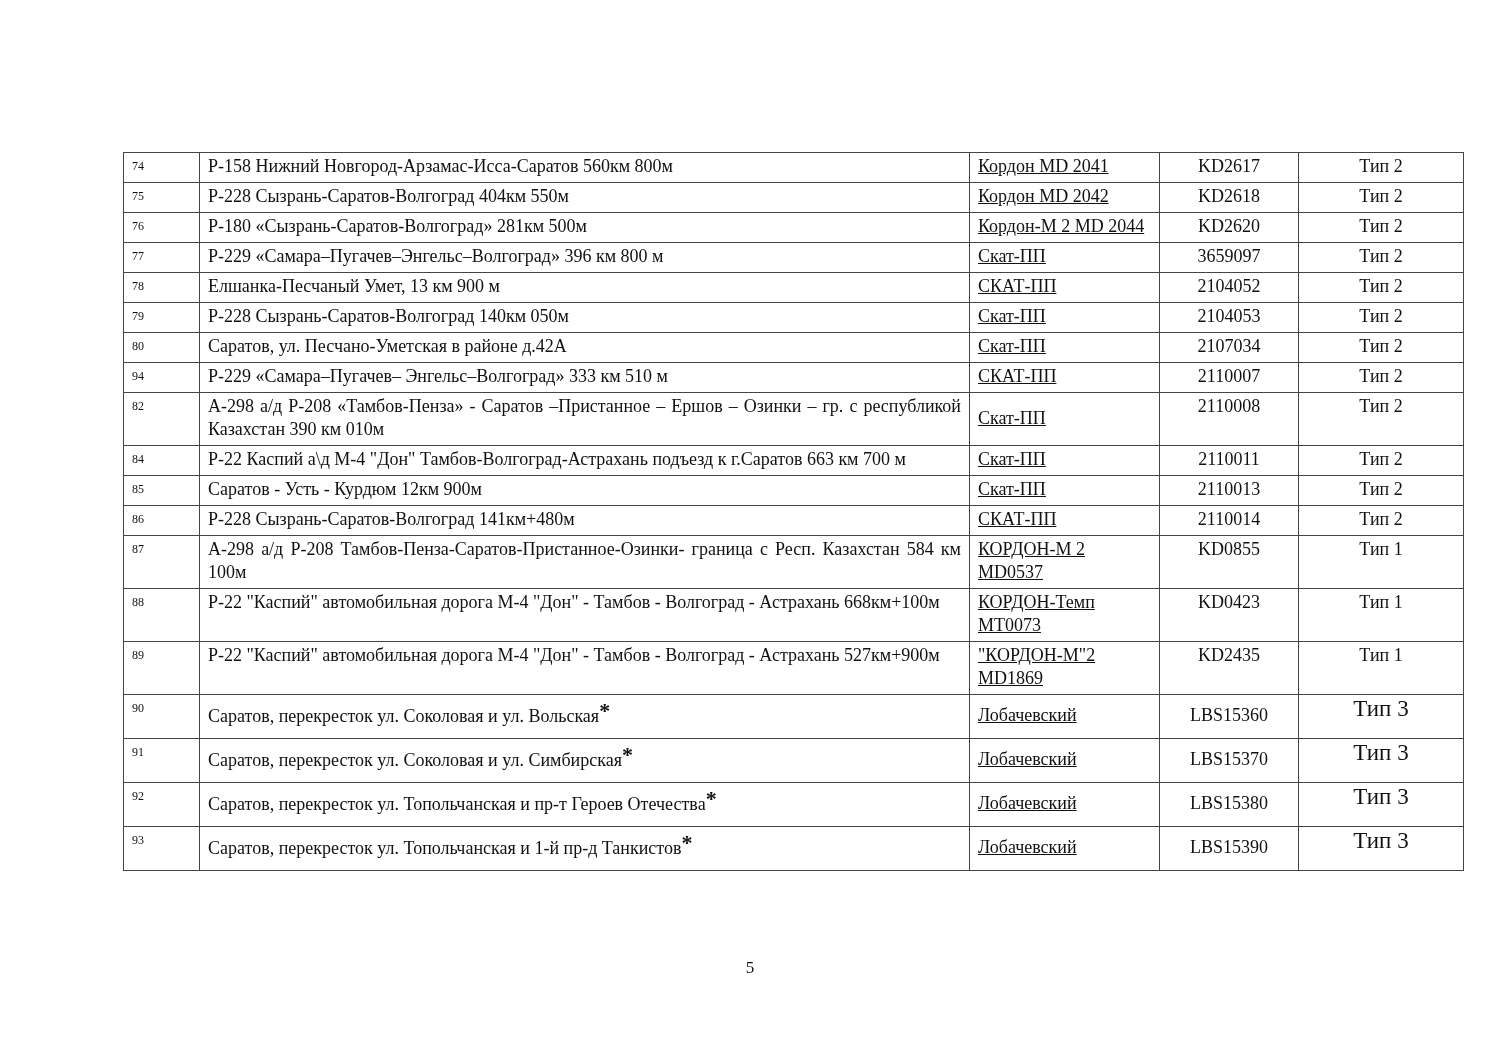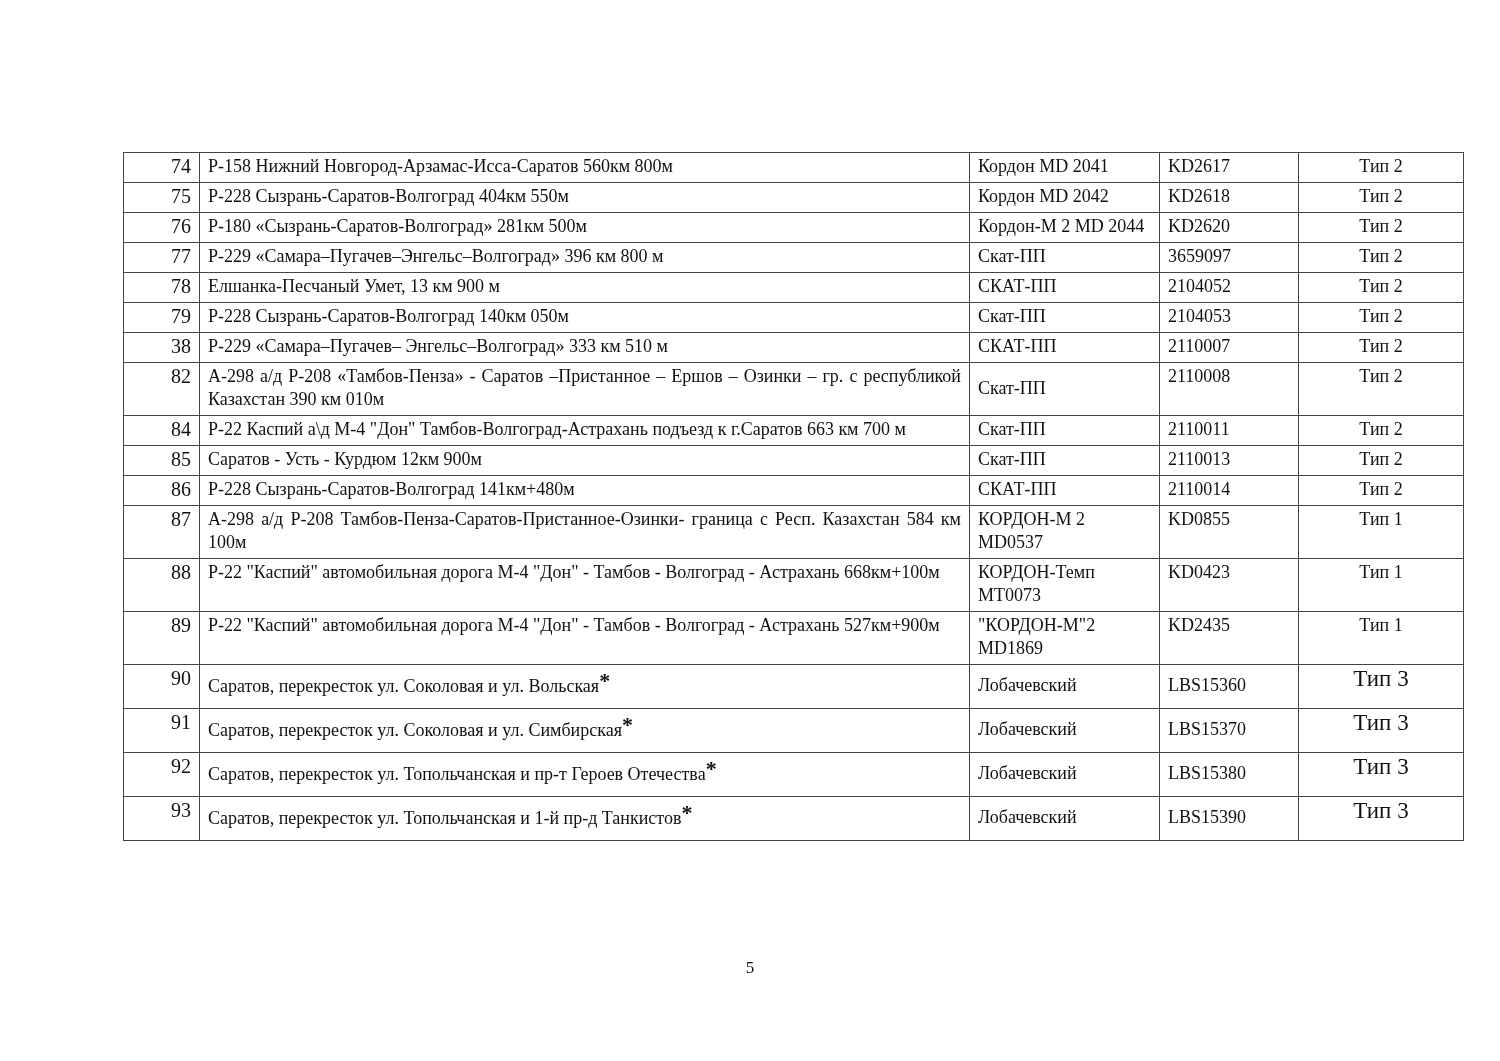--- a/index.html
+++ b/index.html
@@ -7,24 +7,24 @@
          font-family: "Liberation Serif", "DejaVu Serif", serif; color: #111; }
   .page { position: absolute; left: 0; top: 0; width: 1500px; height: 1061px; background: #fff; }
   table.registry { position: absolute; left: 123px; top: 152px; width: 1340px;
                    border-collapse: collapse; table-layout: fixed; font-size: 18px; line-height: 23px; }
   table.registry td { border: 1.5px solid #444; padding: 2px 8px 4px 8px; vertical-align: top; }
   col.c-num { width: 76px; }
   col.c-loc { width: 770px; }
   col.c-dev { width: 190px; }
   col.c-ser { width: 139px; }
   col.c-type { width: 165px; }
-  td.num { text-align: right; font-size: 20px; font-family: Liberation Serif, serif; }
+  td.num { text-align: left; font-size: 12px; font-family: Liberation Serif, serif; }
   td.loc { text-align: justify; }
-  td.dev { font-family: "Liberation Serif", serif; }
-  td.ser { text-align: left; vertical-align: middle; }
+  td.dev { font-family: "Liberation Serif", serif; text-decoration: underline; }
+  td.ser { text-align: center; vertical-align: middle; }
   td.type { text-align: center; vertical-align: middle; }
   tr.tall td.loc.mid { vertical-align: middle; }
   tr.tall td.dev.mid { vertical-align: middle; }
   tr.t1 td.type { vertical-align: top; }
   tr.t3 td.type { vertical-align: top; font-size: 23px; }
   tr.t3 td.loc { padding-top: 8px; font-family: Liberation Serif, serif; }
   tr.t3 td.dev, tr.t3 td.ser { vertical-align: middle; margin-top: 10px; }
   tr.t3 td { height: 31px; }
   .star { font-size: 22px; font-weight: bold; position: relative; top: -4px; }
   .page-number { position: absolute; left: 0; width: 1500px; top: 958px; text-align: center; font-size: 17px; }
@@ -78,21 +78,28 @@
           <td class="type">Тип 2</td>
         </tr>
         <tr>
           <td class="num">79</td>
           <td class="loc"><span>Р-228 Сызрань-Саратов-Волгоград 140км 050м</span></td>
           <td class="dev">Скат-ПП</td>
           <td class="ser">2104053</td>
           <td class="type">Тип 2</td>
         </tr>
         <tr>
-          <td class="num">38</td>
+          <td class="num">80</td>
+          <td class="loc"><span>Саратов, ул. Песчано-Уметская в районе д.42А</span></td>
+          <td class="dev">Скат-ПП</td>
+          <td class="ser">2107034</td>
+          <td class="type">Тип 2</td>
+        </tr>
+        <tr>
+          <td class="num">94</td>
           <td class="loc"><span>Р-229 «Самара–Пугачев– Энгельс–Волгоград» 333 км 510 м</span></td>
           <td class="dev">СКАТ-ПП</td>
           <td class="ser">2110007</td>
           <td class="type">Тип 2</td>
         </tr>
         <tr class="tall">
           <td class="num">82</td>
           <td class="loc"><span>А-298 а/д Р-208 «Тамбов-Пенза» - Саратов –Пристанное – Ершов – Озинки – гр. с республикой Казахстан 390 км 010м</span></td>
           <td class="dev mid">Скат-ПП</td>
           <td class="ser">2110008</td>

